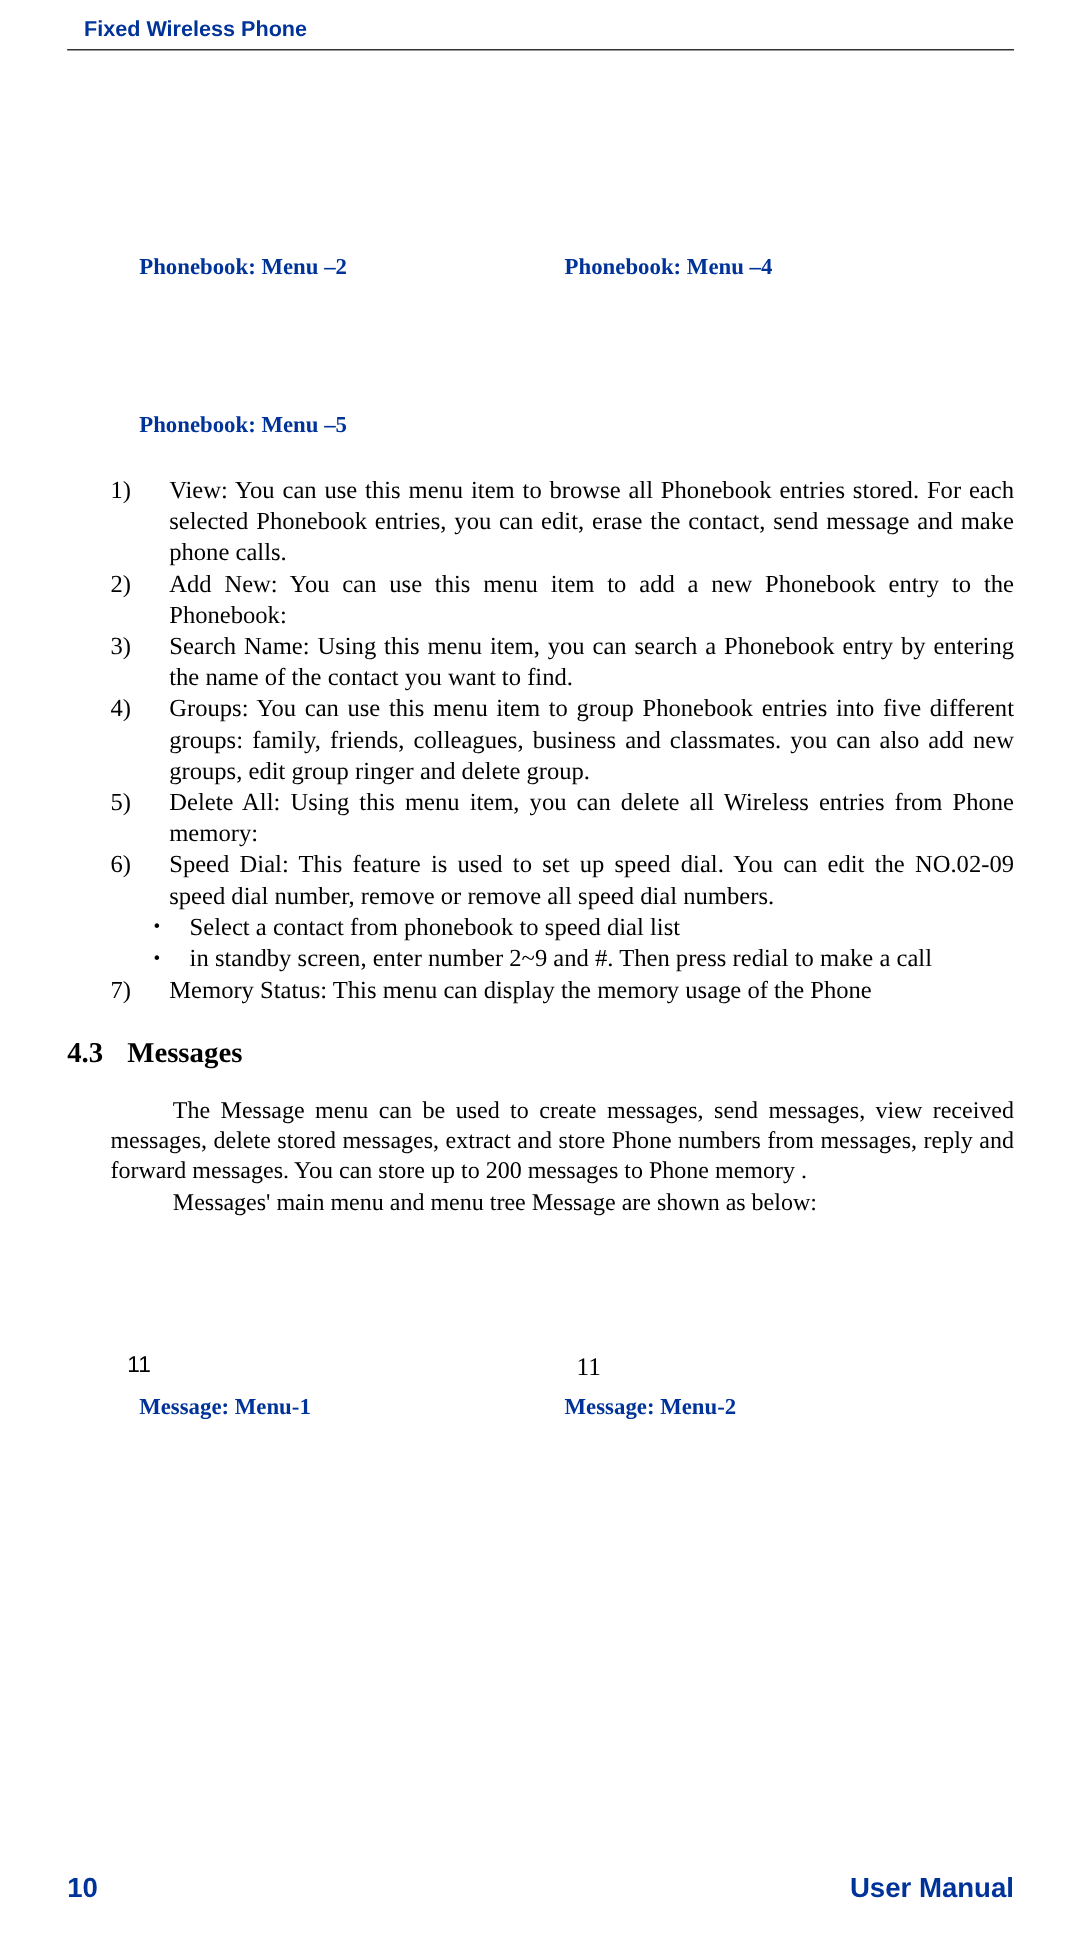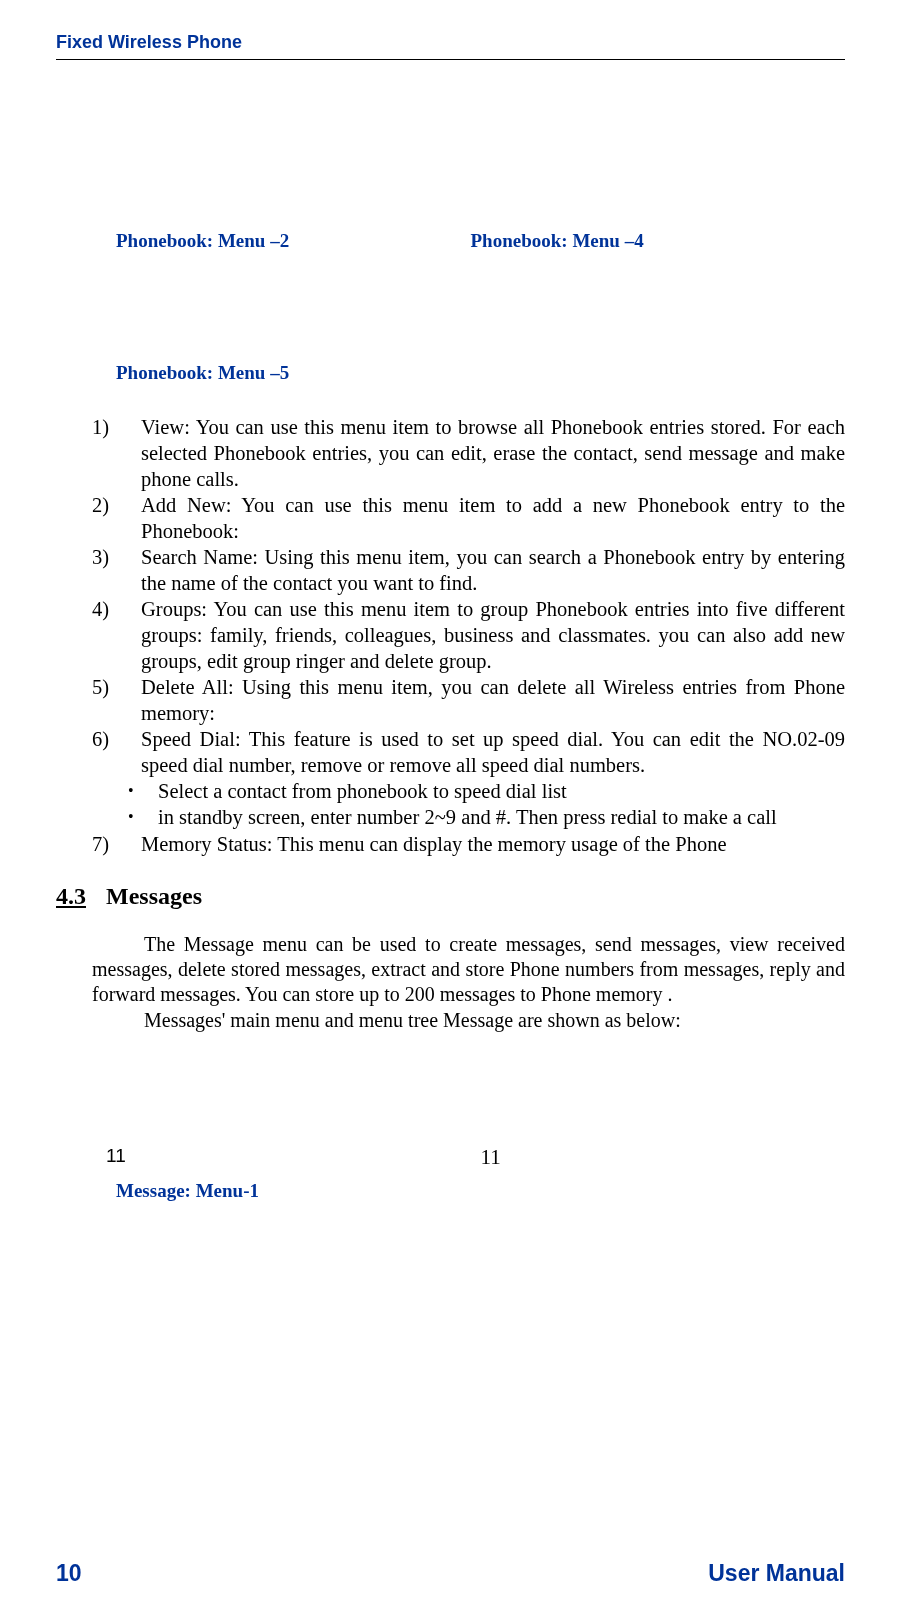--- a/index.html
+++ b/index.html
@@ -14,22 +14,23 @@
     min-height: 1611px;
     box-sizing: border-box;
     padding: 0 56px 0 56px;
     position: relative;
   }
   .header-title {
     color: #003399;
     font-family: Arial, Helvetica, sans-serif;
     font-weight: bold;
     font-size: 18px;
-    padding-top: 32px;
+    padding-top: 14px;
     padding-bottom: 6px;
+    margin-left: 14px;
   }
   .header-rule {
     border: none;
     border-top: 1px solid #000;
     margin: 0 0 170px 0;
   }
   .caption-row {
     display: flex;
     margin-bottom: 110px;
   }
@@ -75,21 +76,21 @@
     padding-top: 3px;
   }
   .bullet-item .body { flex: 1; }
   .section-row {
     display: flex;
     font-weight: bold;
     font-size: 24px;
     margin-top: 26px;
     margin-bottom: 22px;
   }
-  .section-row .snum { flex: 0 0 50px; text-decoration: underline; }
+  .section-row .snum { flex: 0 0 50px; }
   .para {
     font-size: 20px;
     line-height: 1.27;
     text-align: justify;
     margin-left: 36px;
     margin-right: 0;
   }
   .para .indent { display: inline-block; width: 52px; }
   .elevens {
     margin-top: 112px;
@@ -191,19 +192,20 @@
   <div class="para"><span class="indent"></span><span>The Message menu can be used to create messages, send messages, view received messages, delete stored messages, extract and store Phone numbers from messages, reply and forward messages. You can store up to 200 messages to Phone memory .</span></div>
   <div class="para"><span class="indent"></span><span>Messages' main menu and menu tree Message are shown as below:</span></div>
 
   <div class="elevens">
     <div class="e-left">11</div>
     <div class="e-right">11</div>
   </div>
 
   <div class="caption-row msg-row" style="display:flex;">
     <div class="msg-caption left">Message: Menu-1</div>
+    <div class="msg-caption right">Message: Menu-2</div>
   </div>
 
   <div class="footer">
     <div>10</div>
     <div>User Manual</div>
   </div>
 </div>
 
 </body></html>

